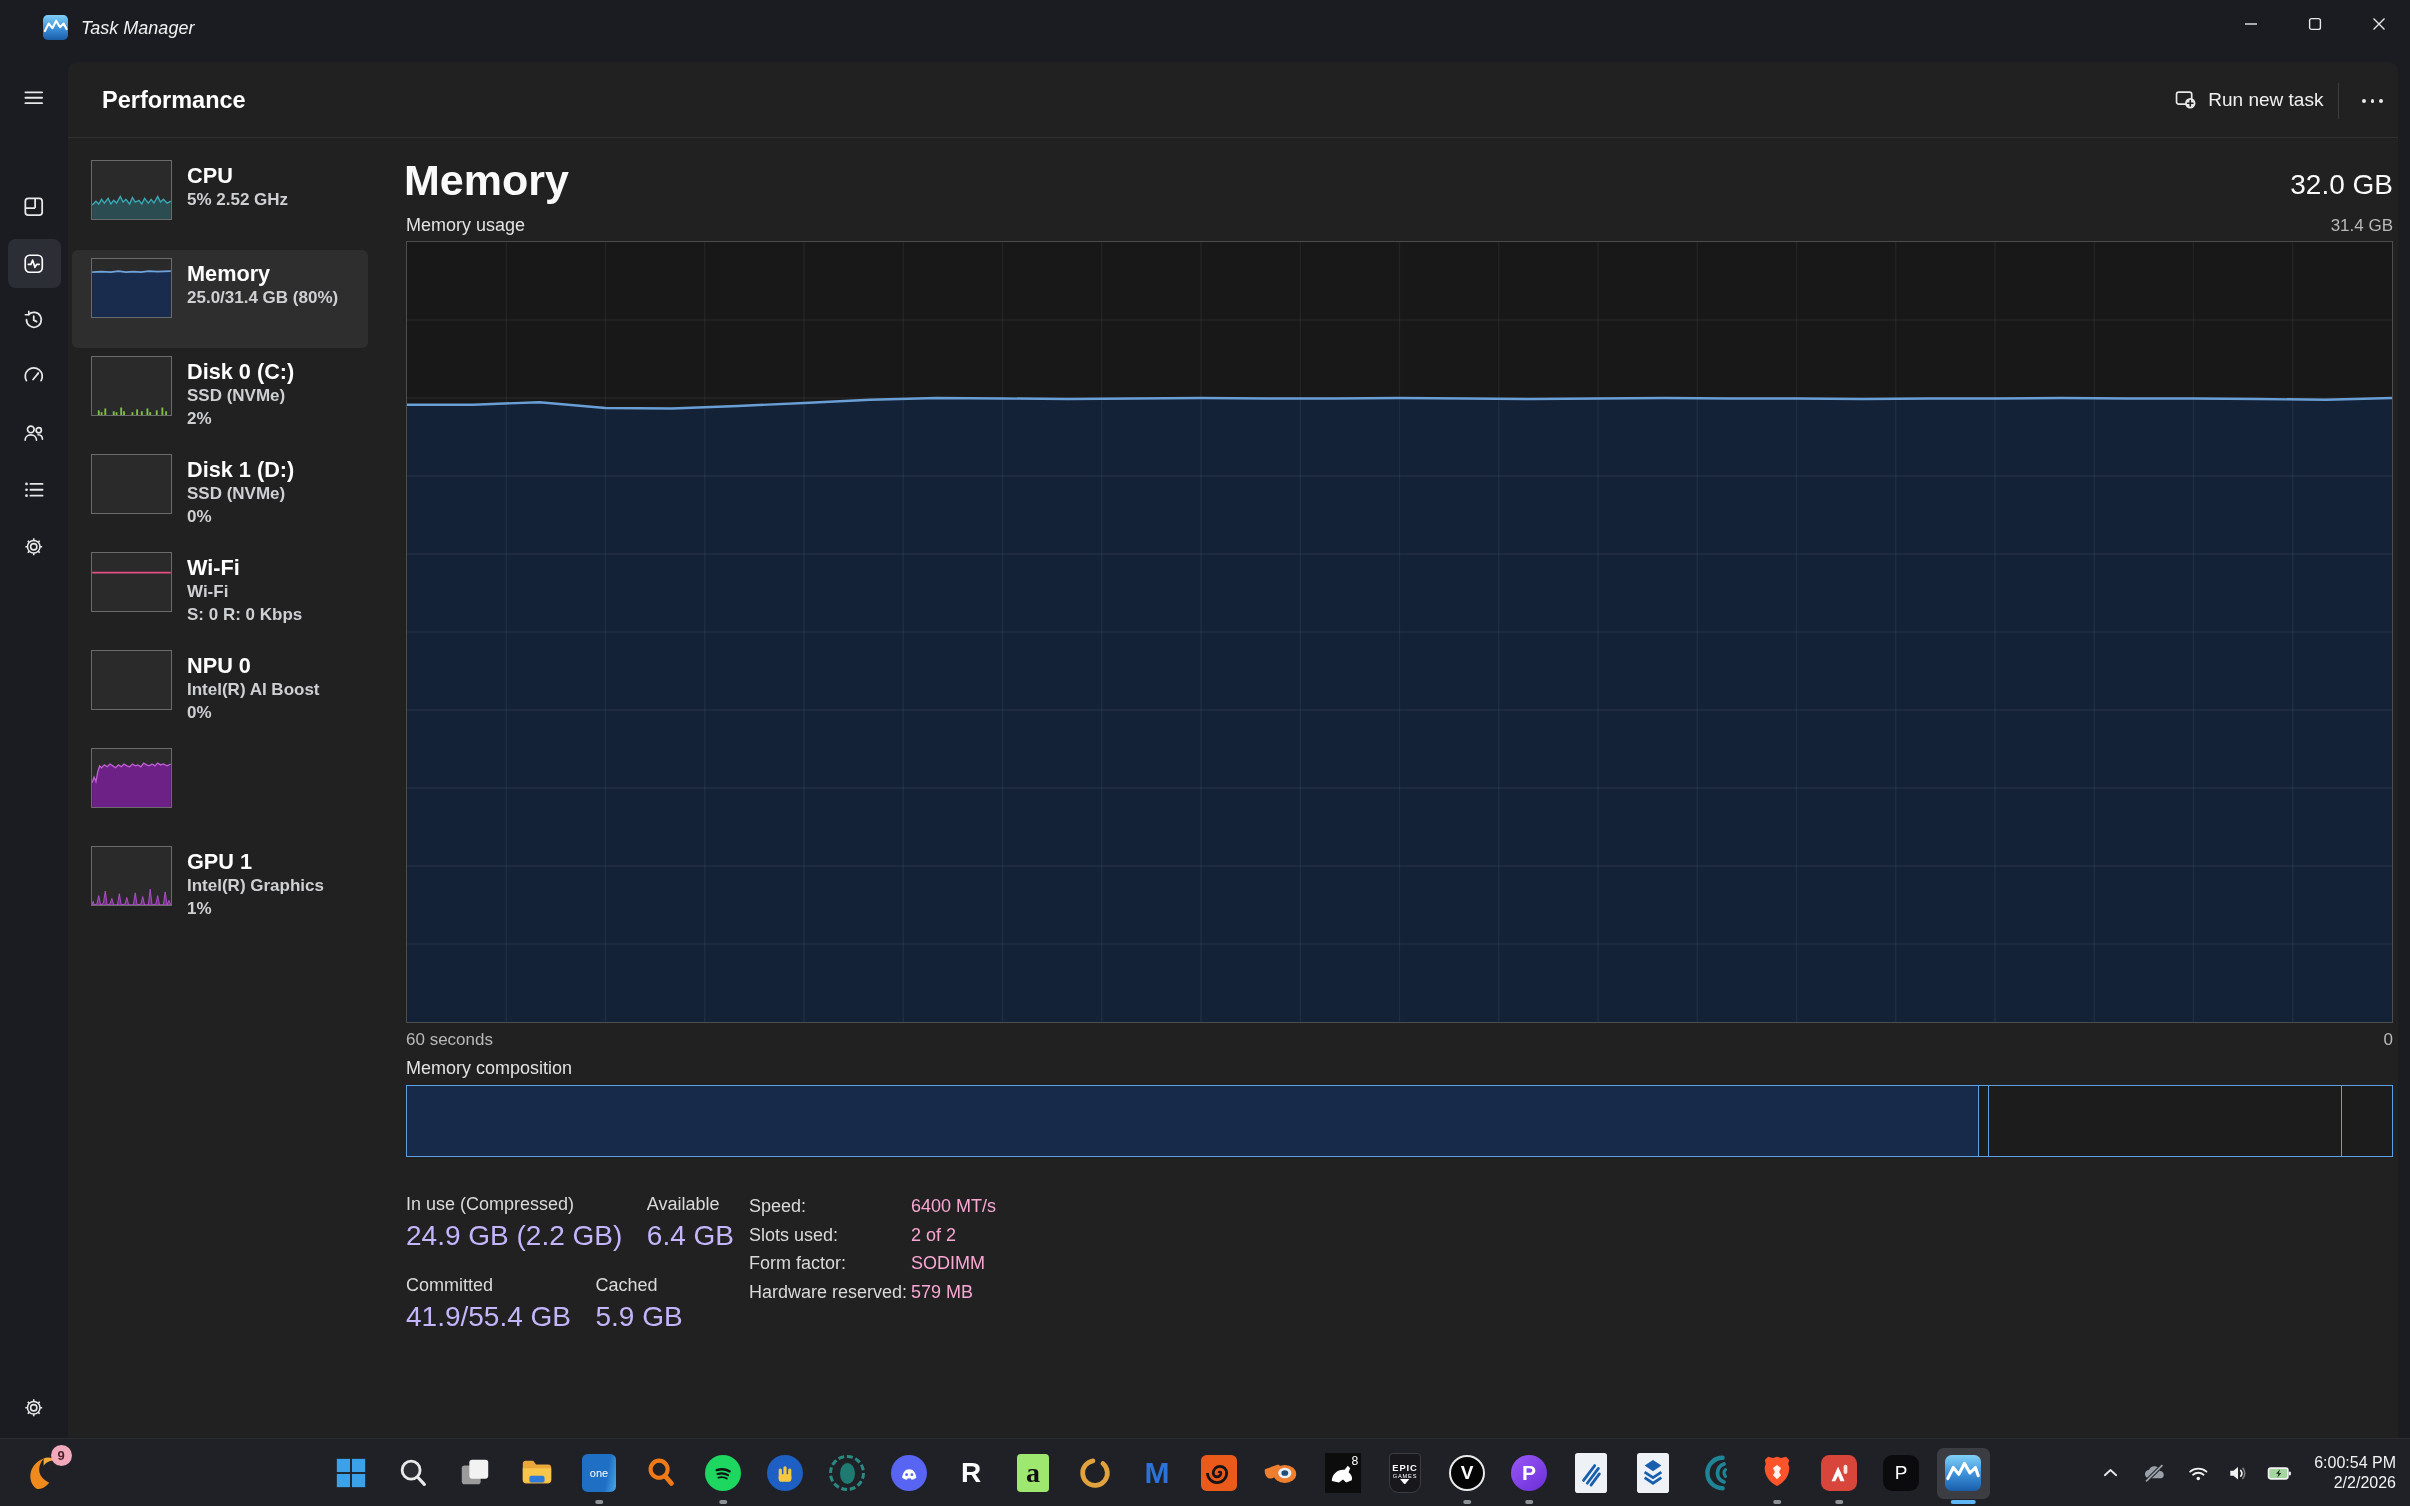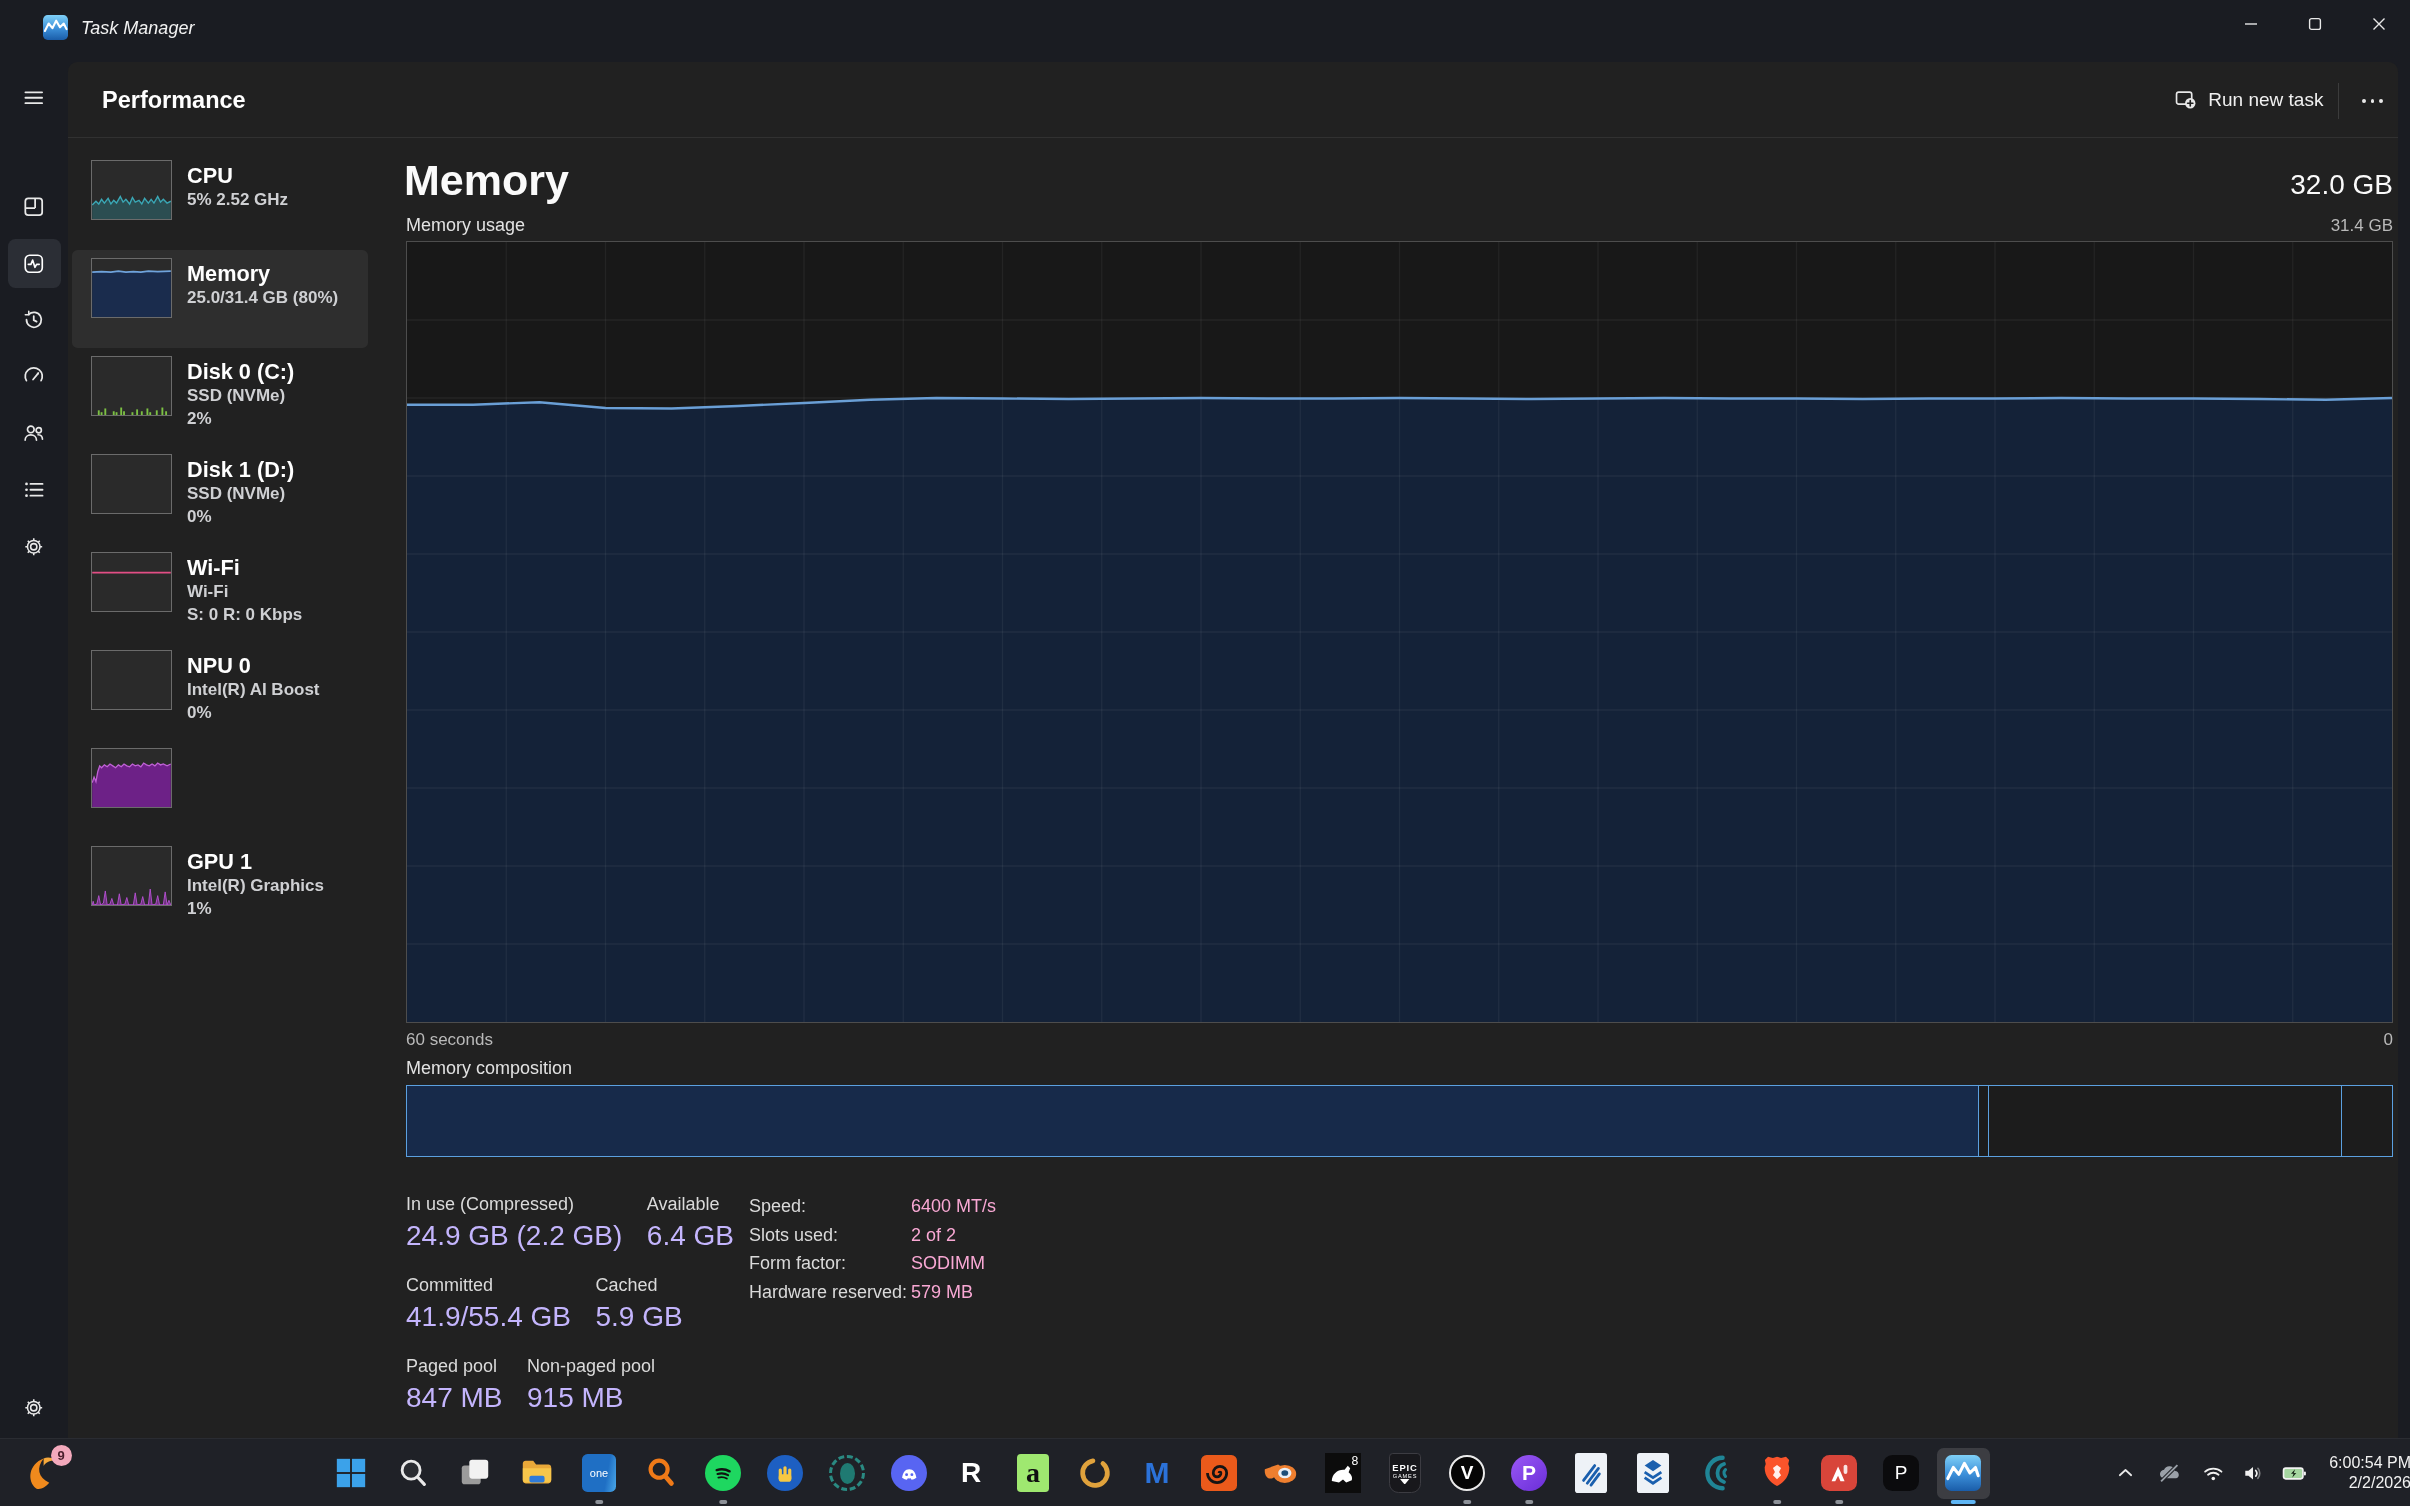--- a/index.html
+++ b/index.html
@@ -74,21 +74,21 @@
   .tb-slot{width:62px;height:68px;position:relative;display:flex;align-items:center;justify-content:center;}
   .tb-ic{width:38px;height:38px;display:flex;align-items:center;justify-content:center;position:relative;}
   .tb-dot{position:absolute;bottom:2.8px;left:50%;transform:translateX(-50%);width:7.5px;height:3.8px;border-radius:1.9px;background:#8d9198;}
   .tb-pill{position:absolute;bottom:2.8px;left:50%;transform:translateX(-50%);width:24.5px;height:4.7px;border-radius:2.8px;background:#5fb6f5;}
   .tb-activebg{position:absolute;left:4.7px;top:8.5px;width:53px;height:51px;border-radius:6.6px;background:rgba(255,255,255,.13);}
   .circle{border-radius:50%;}
   .lettr{display:flex;align-items:center;justify-content:center;width:100%;height:100%;}
 
   .tray{position:absolute;right:0;top:0;height:68px;display:flex;align-items:center;}
   .tray-btn{display:flex;align-items:center;justify-content:center;height:45px;}
-  .clock{text-align:right;font-size:16px;line-height:20px;color:#f2f2f2;margin-left:13px;}
+  .clock{text-align:right;font-size:16px;line-height:20px;color:#f2f2f2;padding-right:15px;margin-left:13px;}
 </style>
 </head>
 <body>
 
 <div class="screen">
 
   <div class="titlebar">
     <div class="appicon">
       <svg viewBox="0 0 26 26">
           <polyline points="2,17 6,9 10,14 14,6 18,13 22,9 25,15" fill="none" stroke="#fff" stroke-width="2.2" stroke-linejoin="round" stroke-linecap="round"></polyline>
@@ -391,30 +391,20 @@
     <div class="stat-row">
       <div>
           <div class="stat-label">Committed</div>
           <div class="stat-value">41.9/55.4 GB</div>
         </div>
       <div>
           <div class="stat-label">Cached</div>
           <div class="stat-value">5.9 GB</div>
         </div>
     </div>
-    <div class="stat-row">
-      <div>
-          <div class="stat-label">Paged pool</div>
-          <div class="stat-value">847 MB</div>
-        </div>
-      <div>
-          <div class="stat-label">Non-paged pool</div>
-          <div class="stat-value">915 MB</div>
-        </div>
-    </div>
   </div>
 
   <div class="info-rows">
     <div class="info-row">
         <div class="info-label">Speed:</div>
         <div class="info-value">6400 MT/s</div>
       </div>
     <div class="info-row">
         <div class="info-label">Slots used:</div>
         <div class="info-value">2 of 2</div>

